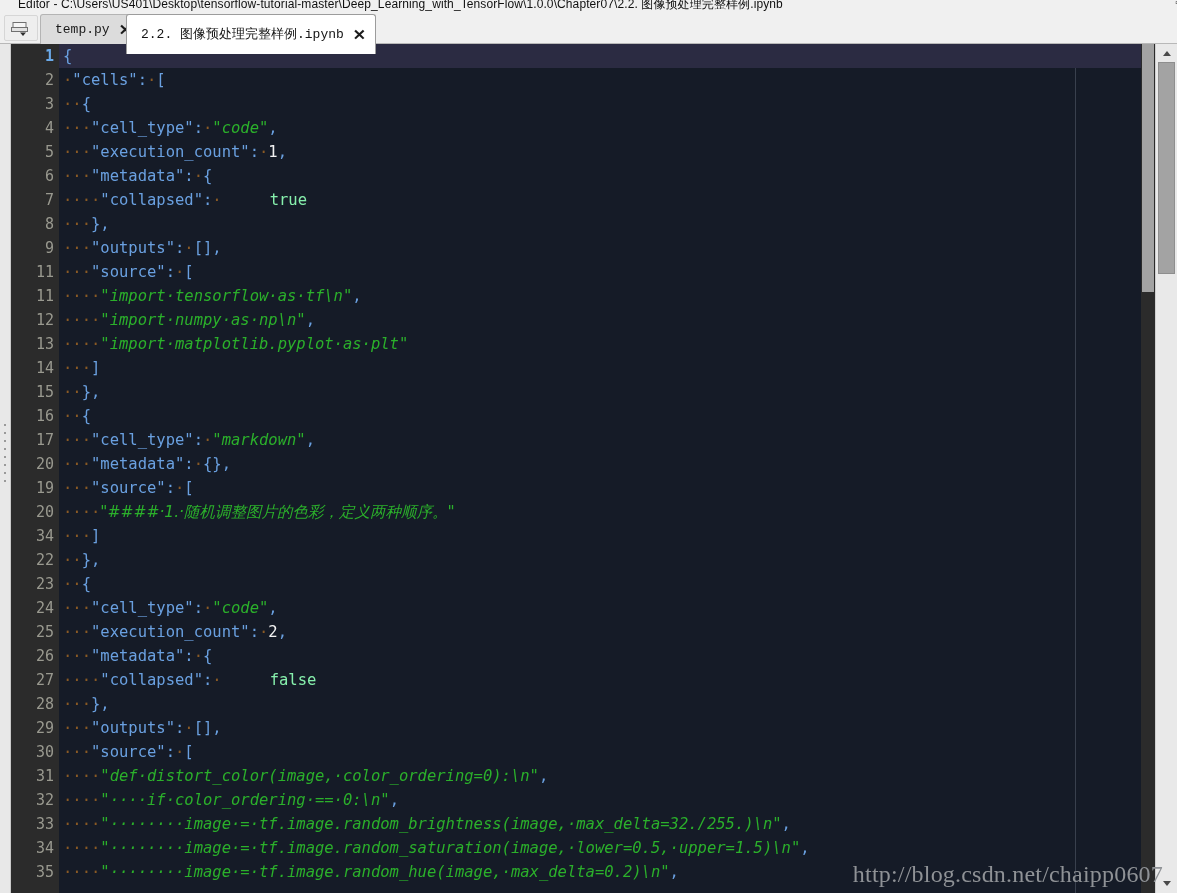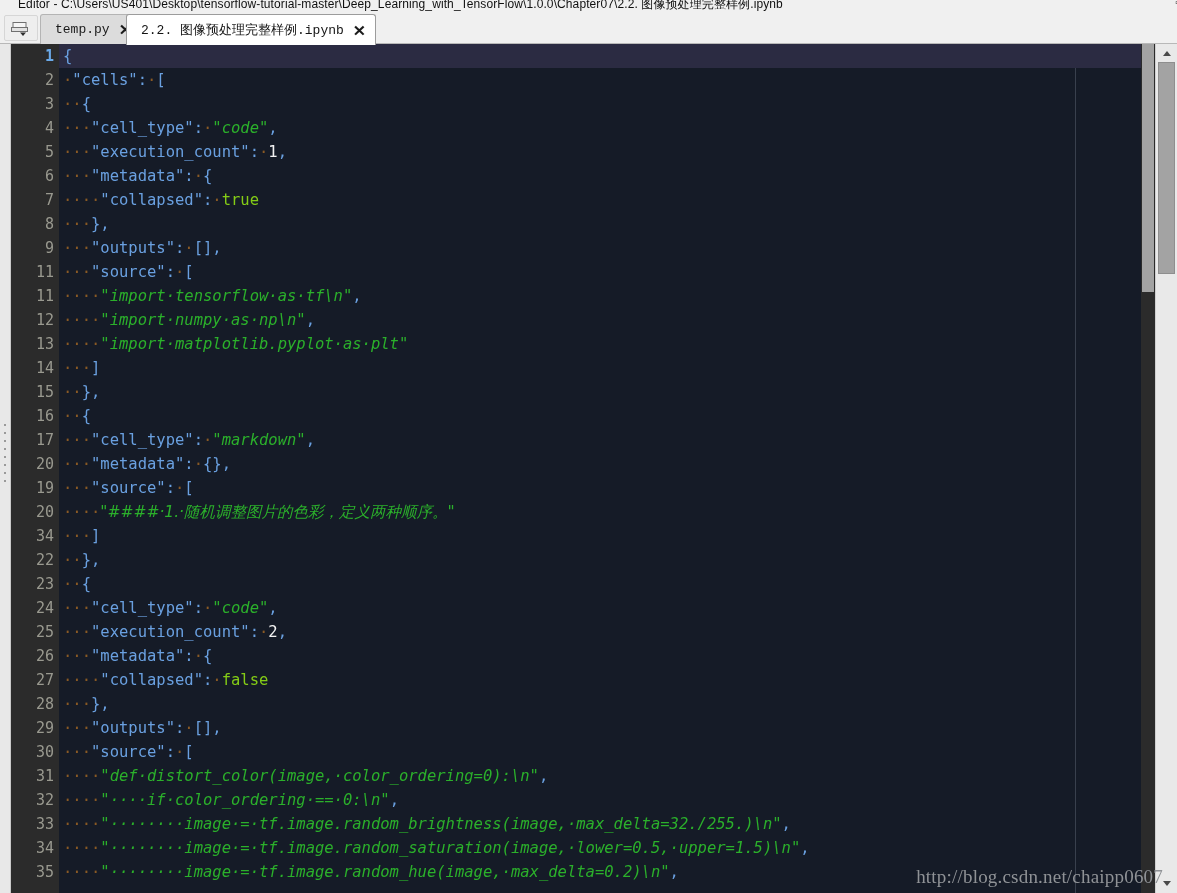--- a/index.html
+++ b/index.html
@@ -80,21 +80,21 @@
     cursor: default;
   }
   .tab.inactive {
     background: #dcdcdc;
     color: #1a1a1a;
   }
   .tab.active {
     background: #ffffff;
     border-color: #9c9c9c;
     z-index: 3;
-    height: 31px;
+    height: 40px;
     top: 3px;
   }
   .tab-label { line-height: 1; }
   .tab-close {
     font-family: "Liberation Sans", sans-serif;
     font-size: 15px;
     font-weight: 700;
     color: #1a1a1a;
     line-height: 1;
     transform: scaleX(1.05);
@@ -179,21 +179,21 @@
     left: 1016px; top: 0;
     width: 1px; height: 849px;
     background: #39404d;
   }
 
   
   .t-key    { color: #6aa0e0; }         
   .t-punct  { color: #6aa0e0; }         
   .t-str    { color: #2bb02b; font-style: italic; }
   .t-num    { color: #f2f2f2; }
-  .t-kw     { color: #84cc16; }         
+  .t-kw     { color: #86efac; margin-left: 48px; }         
   .t-ws     { color: #8a5a24; }         
   .cjk-str  { font-family: "DejaVu Sans", sans-serif; font-style: italic; color: #2bb02b; }
 
   
   .vscroll {
     position: absolute;
     right: 0; top: 0;
     width: 22px; height: 849px;
     background: #e9e9e9;
     border-left: 1px solid #cfcfcf;
@@ -237,21 +237,21 @@
     left: 1px; top: 0;
     width: 12px; height: 248px;
     background: #a3a3a3;
   }
 
   
   .watermark {
     position: absolute;
     right: 14px; bottom: 5px;
     font-family: "Liberation Serif", serif;
-    font-size: 19px;
+    font-size: 24px;
     color: #8f9296;
     white-space: nowrap;
     letter-spacing: 0.2px;
     pointer-events: none;
     margin-top: 33px;
   }
 </style>
 </head>
 <body>
 

